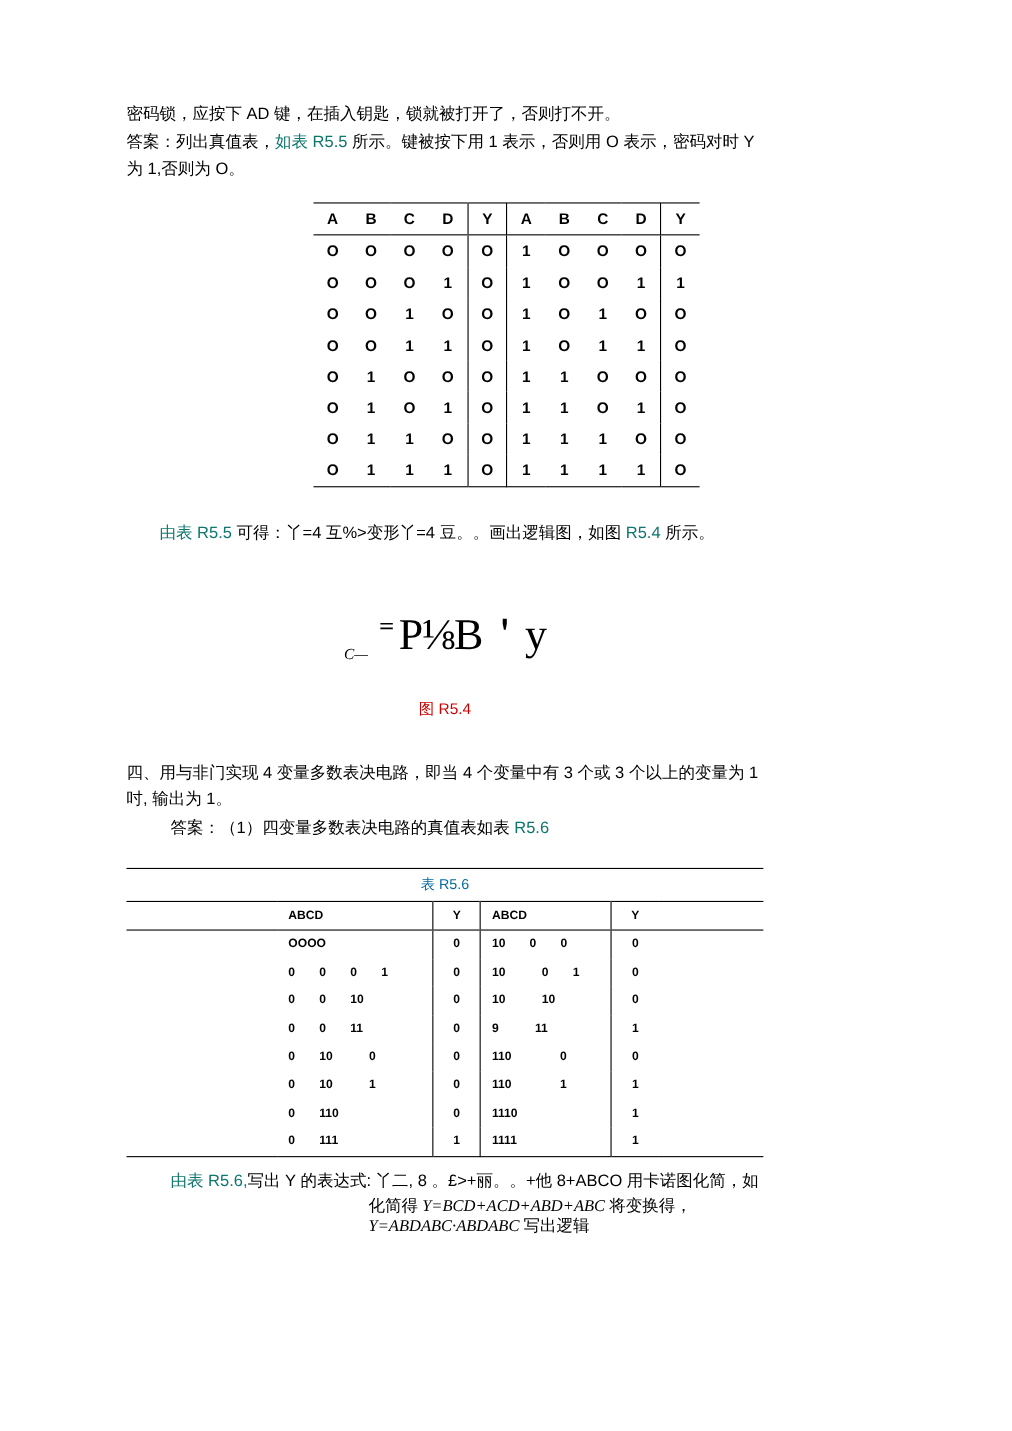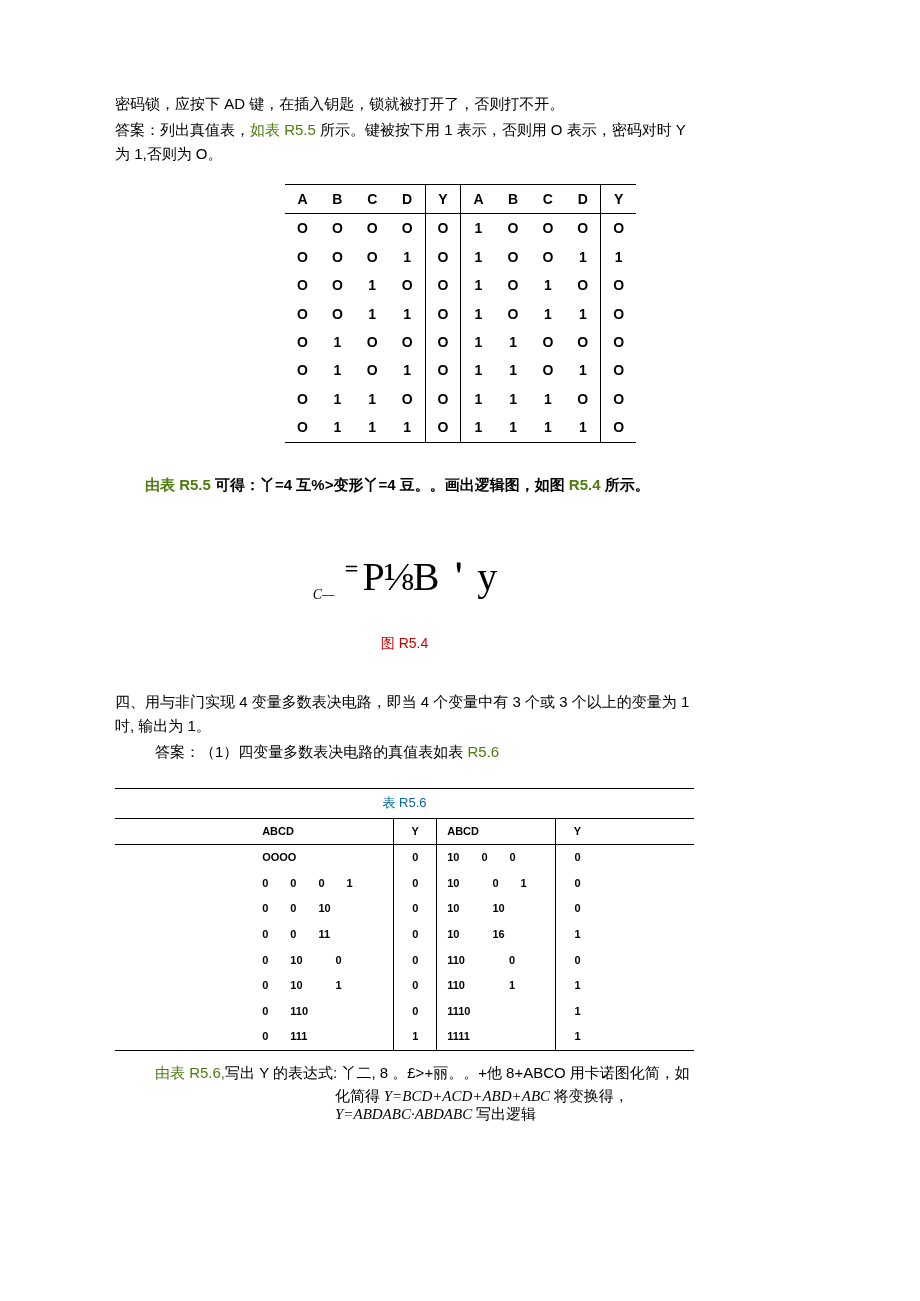--- a/index.html
+++ b/index.html
@@ -15,21 +15,21 @@
     width: 804px;
     min-height: 1301px;
     padding: 56px 110px 60px 115px;
     box-sizing: border-box;
     position: relative;
     margin-top: 36px;
   }
   .para {
     margin: 0 0 2px 0;
   }
-  .red { color: #4d7c0f; }
+  .red { color: #0f766e; }
 
   
   .tbl55-wrap {
     margin: 18px 0 30px 170px;
   }
   .tbl55-title {
     color: #cc0000;
     font-size: 13px;
     margin-bottom: 4px;
     font-family: Arial, sans-serif;
@@ -57,21 +57,20 @@
   }
   .tbl55 tbody tr:last-child td {
     border-bottom: 1px solid #000;
   }
   .tbl55 tbody tr:last-child .ycol {
     border-bottom: 1px solid #000;
   }
 
   .derive {
     margin: 18px 0 60px 30px;
-    font-weight: bold;
   }
 
   .figure {
     text-align: center;
     margin: 50px 0 30px 0;
   }
   .figure-inner {
     font-family: Liberation Serif, serif;
     font-size: 40px;
     line-height: 1;
@@ -359,21 +358,21 @@
             <td class="abcd-col">0　　0　　10</td>
             <td class="ycol2">0</td>
             <td class="abcd-right">10　　　10</td>
             <td class="ycol3">0</td>
             <td class="spacer"></td>
           </tr>
           <tr>
             <td class="leftpad"></td>
             <td class="abcd-col">0　　0　　11</td>
             <td class="ycol2">0</td>
-            <td class="abcd-right">10　　　16</td>
+            <td class="abcd-right">9　　　11</td>
             <td class="ycol3">1</td>
             <td class="spacer"></td>
           </tr>
           <tr>
             <td class="leftpad"></td>
             <td class="abcd-col">0　　10　　　0</td>
             <td class="ycol2">0</td>
             <td class="abcd-right">110　　　　0</td>
             <td class="ycol3">0</td>
             <td class="spacer"></td>

